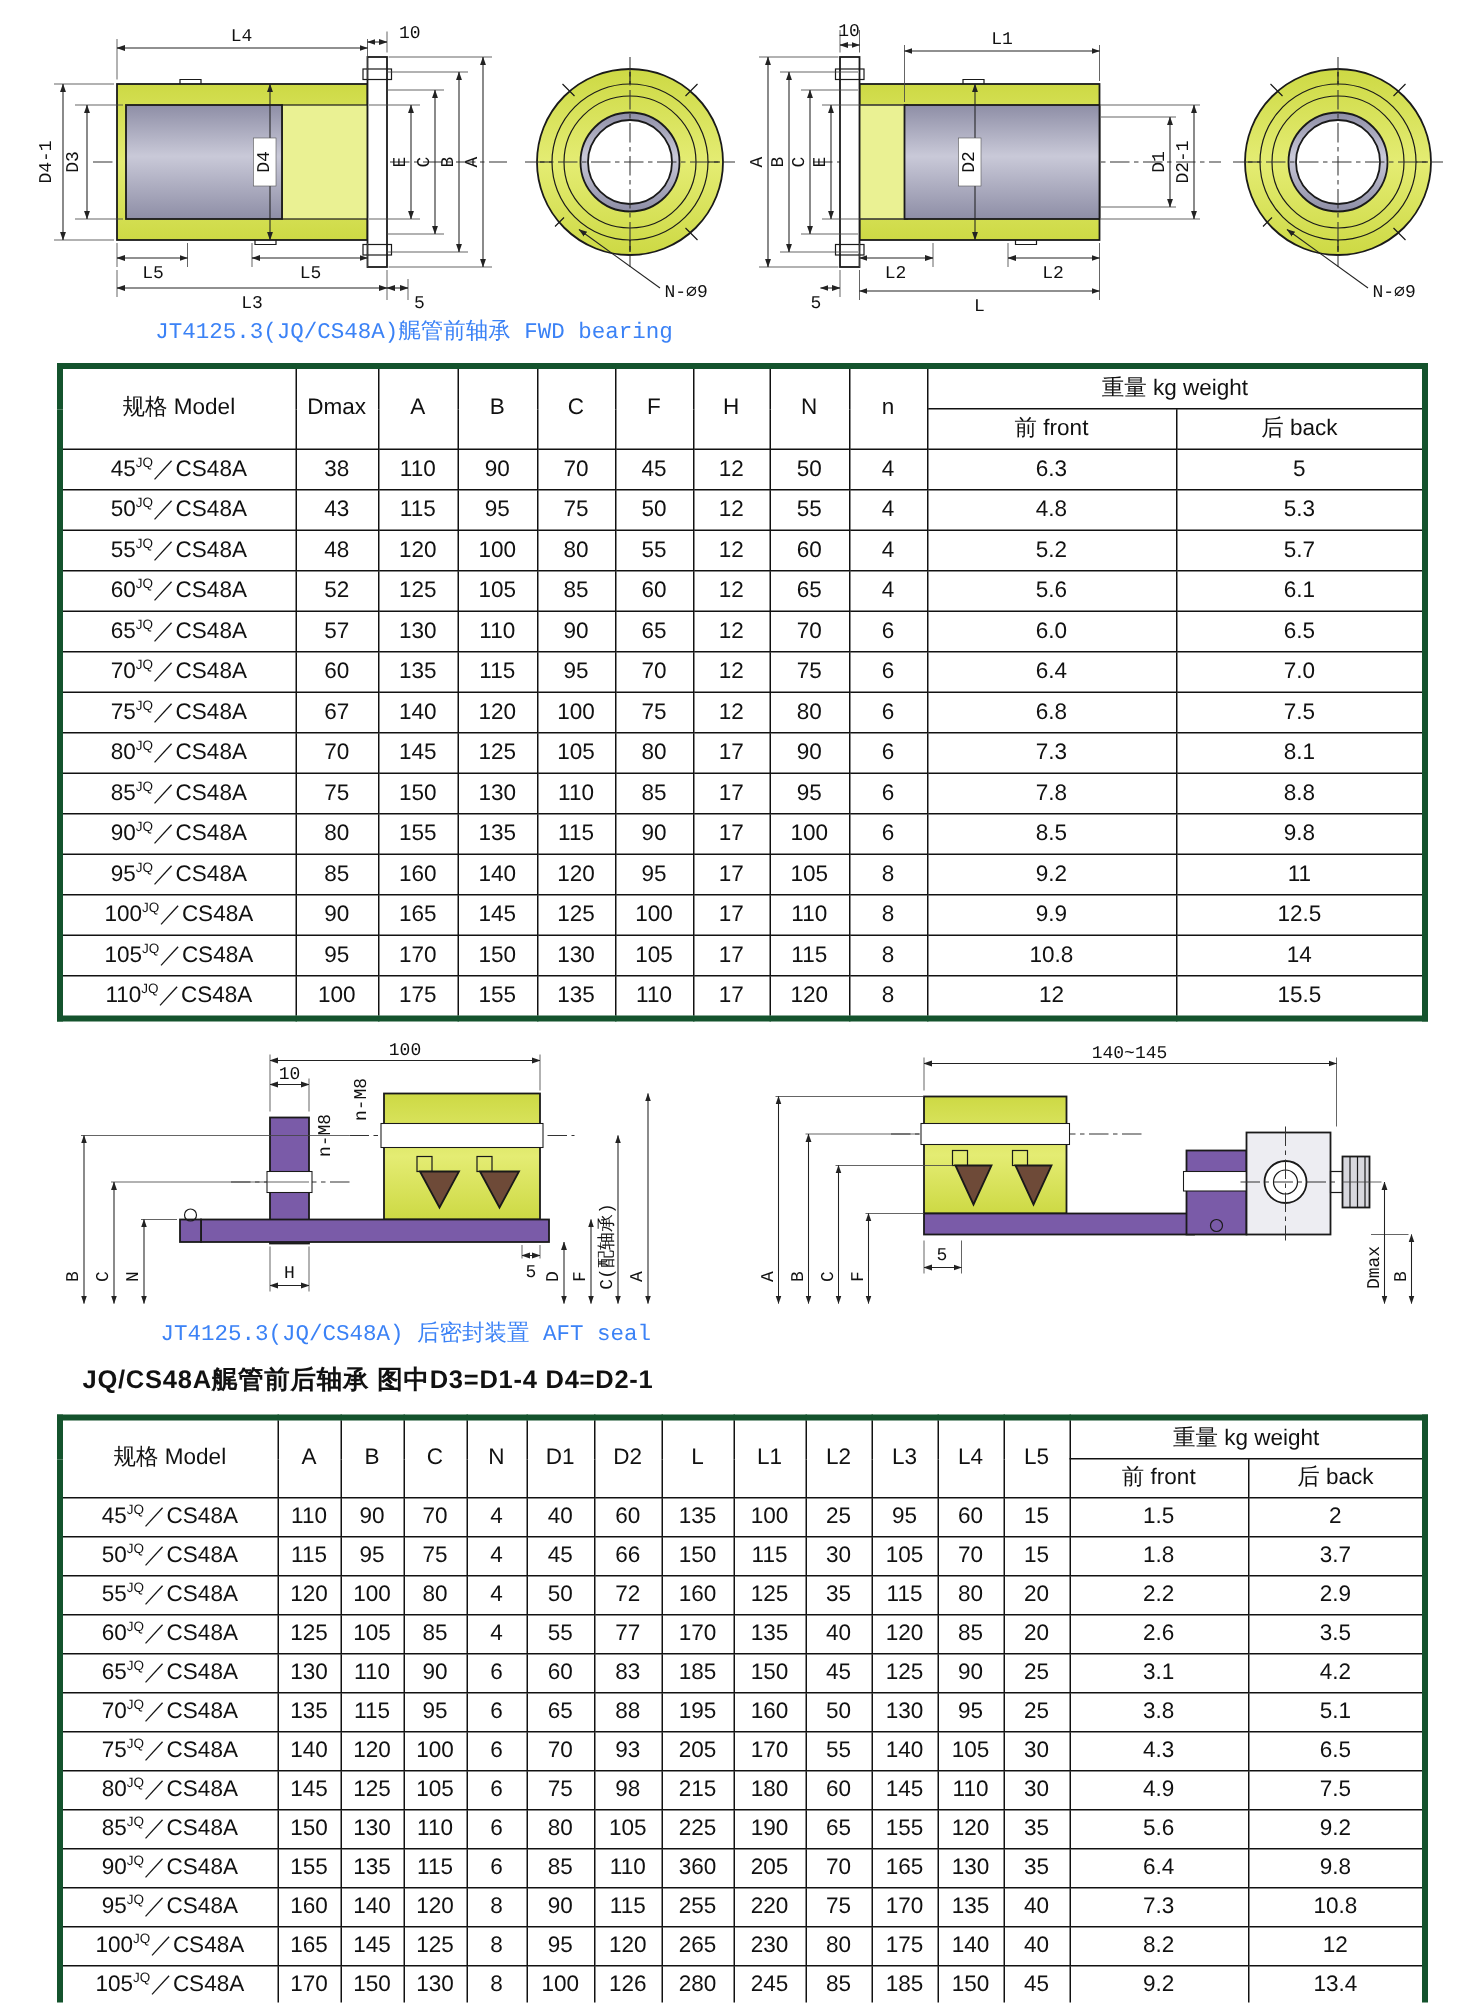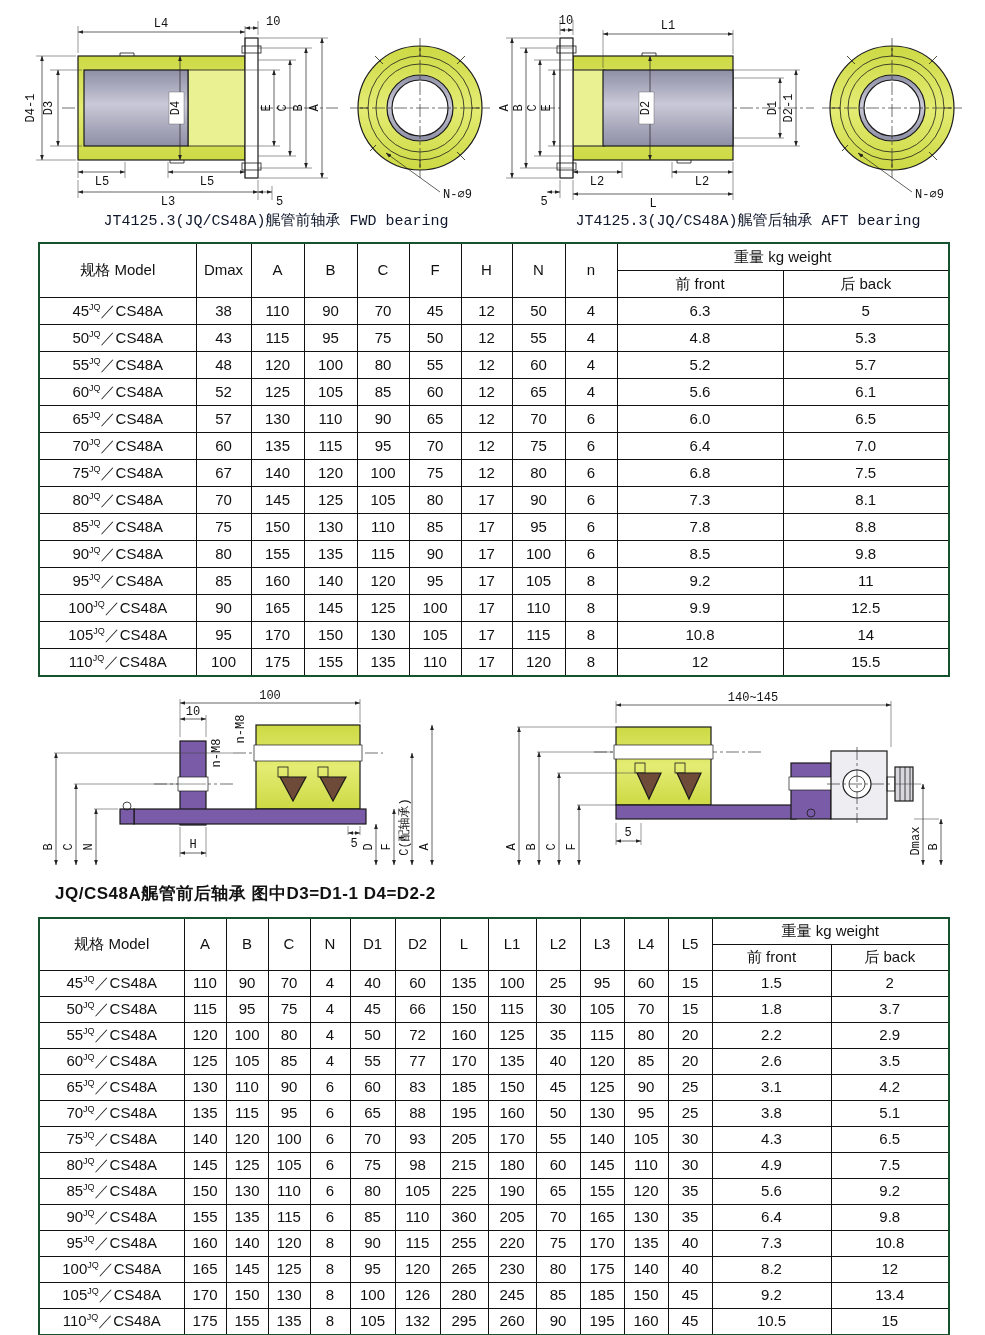--- a/index.html
+++ b/index.html
@@ -4,23 +4,23 @@
 <style>
   html,body{margin:0;padding:0;}
   body{
     width:985px;height:1335px;background:#fff;color:#111;
     font-family:"Liberation Sans","DejaVu Sans",sans-serif;
     overflow:hidden;position:relative;
   }
   .row-drawings{display:flex;align-items:flex-start;padding-left:20px;margin-top:8px;}
   .fig{display:flex;flex-direction:column;align-items:center;}
   .fig svg{display:block;}
-  .fig-caption{font:15px "Liberation Mono","DejaVu Sans Mono",monospace;color:#0f172a;margin-top:3px;white-space:pre;margin-left:40px;}
+  .fig-caption{font:15px "Liberation Mono","DejaVu Sans Mono",monospace;color:#3b82f6;margin-top:3px;white-space:pre;margin-left:40px;}
   .note{font-size:17px;font-weight:bold;margin:10px 0 0 55px;letter-spacing:0.5px;}
-  table{border-collapse:collapse;margin:12px 12px 0 38px;border:2px solid #14532d;table-layout:fixed;}
+  table{border-collapse:collapse;margin:12px 12px 0 38px;border:4px solid #14532d;table-layout:fixed;}
   th,td{border:1px solid #111;text-align:center;vertical-align:middle;
         font-size:15px;font-weight:normal;padding:0;line-height:1.1;}
   #table1 td,#table1 th{height:26px;}
   #table2 td,#table2 th{height:25px;}
   sup{font-size:9px;line-height:0;}
   
   .outline{stroke:#1a1a1a;stroke-width:1.2;}
   .thin{stroke:#1a1a1a;stroke-width:0.8;fill:none;}
   .dimline{stroke:#222;stroke-width:0.7;fill:none;}
   .extline{stroke:#444;stroke-width:0.55;fill:none;}
@@ -166,21 +166,20 @@
         <circle cx="400" cy="100" r="52" class="thin"></circle>
         <circle cx="400" cy="100" r="44" class="thin"></circle>
         <circle cx="400" cy="100" r="33" fill="url(#boreG)" class="outline"></circle>
         <circle cx="400" cy="100" r="28" fill="#fff" class="outline"></circle>
         <path class="cline" d="M330 100 H470 M400 30 V170"></path>
         <path class="thin" d="M437 56 l8 -8 M363 56 l-8 -8 M437 144 l8 8 M356 137 l-6 6 M452 100 h8 M348 100 h-8 M400 48 v-8 M400 152 v8"></path>
         <path class="dimline" d="M366 145 L420 184" marker-start="url(#arr)"></path>
         <text class="dim" x="423" y="190" text-anchor="start">N-∅9</text>
       </g>
     </svg>
-    <div class="fig-caption">JT4125.3(JQ/CS48A)艉管后轴承 AFT bearing</div>
   </div>
 </div>
 
 <table id="table1">
   <colgroup>
       <col style="width: 157px;">
       <col style="width: 55px;">
       <col style="width: 53px;">
       <col style="width: 53px;">
       <col style="width: 52px;">
@@ -440,20 +439,21 @@
       <text class="dim" x="24" y="158" text-anchor="middle" transform="rotate(-90 24 158)">B</text>
       <text class="dim" x="44" y="158" text-anchor="middle" transform="rotate(-90 44 158)">C</text>
       <text class="dim" x="64" y="158" text-anchor="middle" transform="rotate(-90 64 158)">N</text>
       <text class="dim" x="165" y="159" text-anchor="middle">H</text>
       <text class="dim" x="326" y="158" text-anchor="middle">5</text>
       <text class="dim" x="344" y="158" text-anchor="middle" transform="rotate(-90 344 158)">D</text>
       <text class="dim" x="362" y="158" text-anchor="middle" transform="rotate(-90 362 158)">F</text>
       <text class="dim" x="380" y="138" text-anchor="middle" transform="rotate(-90 380 138)">C(配轴承)</text>
       <text class="dim" x="400" y="158" text-anchor="middle" transform="rotate(-90 400 158)">A</text>
     </svg>
+    <div class="fig-caption">JT4125.3(JQ/CS48A) 后密封装置 AFT seal</div>
   </div>
 
   <div class="fig" style="margin-left:18px;">
     <svg width="460" height="183" viewBox="0 0 460 183">
       <path class="cline" d="M103 63 H270"></path>
 
       <rect x="125" y="38" width="95" height="78" fill="url(#bodyG)" class="outline"></rect>
       <rect x="123" y="56" width="99" height="14" fill="#fff" stroke="#1a1a1a" stroke-width="0.7"></rect>
       <rect x="144" y="74" width="10" height="10" fill="#6e4a38" class="thin"></rect>
       <rect x="184" y="74" width="10" height="10" fill="#6e4a38" class="thin"></rect>
@@ -492,21 +492,21 @@
       <text class="dim" x="44" y="158" text-anchor="middle" transform="rotate(-90 44 158)">B</text>
       <text class="dim" x="64" y="158" text-anchor="middle" transform="rotate(-90 64 158)">C</text>
       <text class="dim" x="84" y="158" text-anchor="middle" transform="rotate(-90 84 158)">F</text>
       <text class="dim" x="137" y="147" text-anchor="middle">5</text>
       <text class="dim" x="428" y="152" text-anchor="middle" transform="rotate(-90 428 152)">Dmax</text>
       <text class="dim" x="446" y="158" text-anchor="middle" transform="rotate(-90 446 158)">B</text>
     </svg>
   </div>
 </div>
 
-<div class="note">JQ/CS48A艉管前后轴承 图中D3=D1-1  D4=D2-2</div>
+<div class="note">JQ/CS48A艉管前后轴承 图中D3=D1-4  D4=D2-1</div>
 
 <table id="table2">
   <colgroup>
       <col style="width: 145px;">
       <col style="width: 42px;">
       <col style="width: 42px;">
       <col style="width: 42px;">
       <col style="width: 40px;">
       <col style="width: 45px;">
       <col style="width: 45px;">

